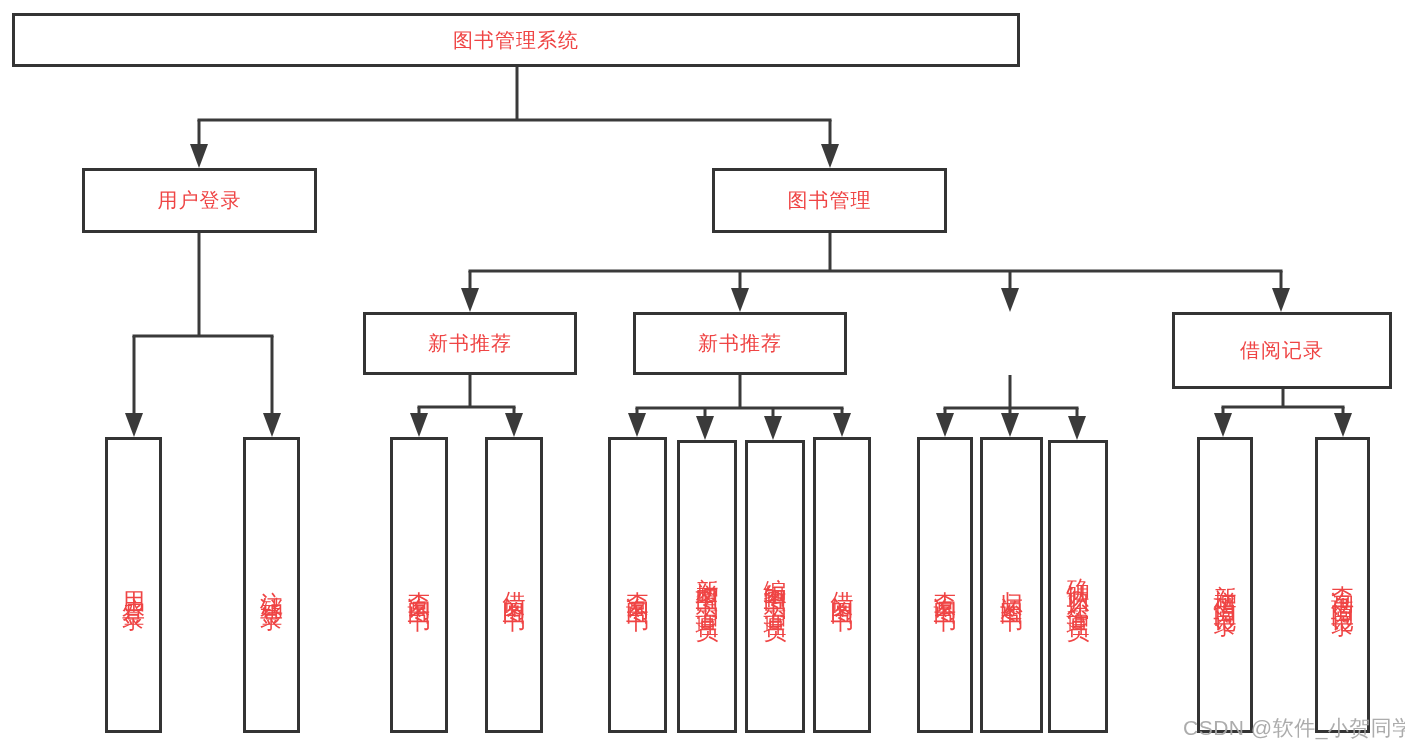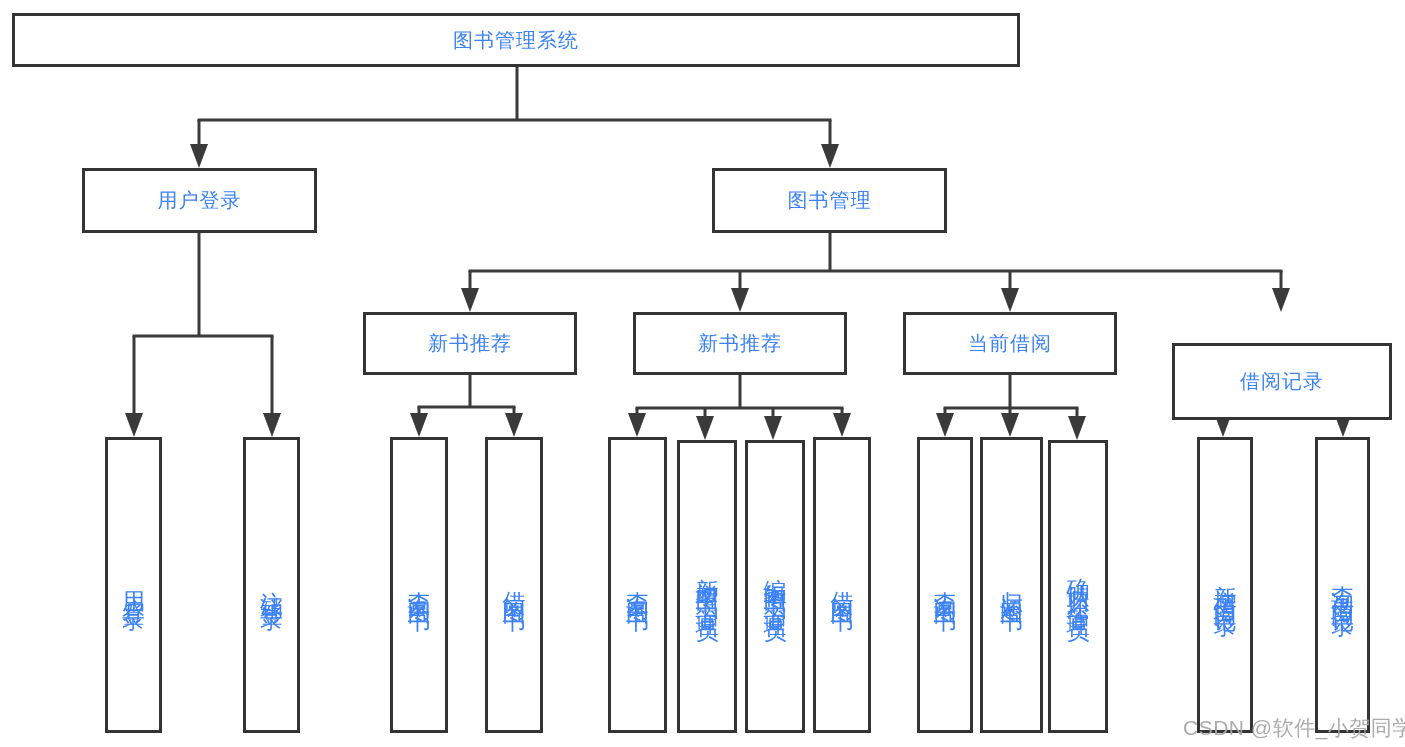--- a/index.html
+++ b/index.html
@@ -18,21 +18,21 @@
     pointer-events: none;
   }
   .node {
     position: absolute;
     box-sizing: border-box;
     border: 3px solid #343434;
     background: #ffffff;
     display: flex;
     align-items: center;
     justify-content: center;
-    color: #3b82f6;
+    color: #ef4444;
   }
   .node.h span {
     font-size: 20px;
     letter-spacing: 1px;
     white-space: nowrap;
   }
   .node.v span {
     writing-mode: vertical-rl;
     font-size: 23px;
     letter-spacing: 6px;
@@ -129,24 +129,21 @@
   <div class="node h" style="left:363px; top:312px; width:214px; height:63px;">
     <span>新书推荐</span>
   </div>
 
   <div class="node h" style="left:712px; top:168px; width:235px; height:65px;">
     <span>图书管理</span>
   </div>
   <div class="node h" style="left:633px; top:312px; width:214px; height:63px;">
     <span>新书推荐</span>
   </div>
-  <div class="node h" style="left:903px; top:312px; width:214px; height:63px;">
-    <span>当前借阅</span>
-  </div>
-  <div class="node h" style="left:1172px; top:312px; width:220px; height:77px;margin-top:31px;">
+  <div class="node h" style="left:1172px; top:312px; width:220px; height:77px;">
     <span>借阅记录</span>
   </div>
 
   <div class="node v" style="left:105px; top:437px; width:57px; height:296px;">
     <span>用户登录</span>
   </div>
   <div class="node v" style="left:243px; top:437px; width:57px; height:296px;">
     <span>注销登录</span>
   </div>
 

